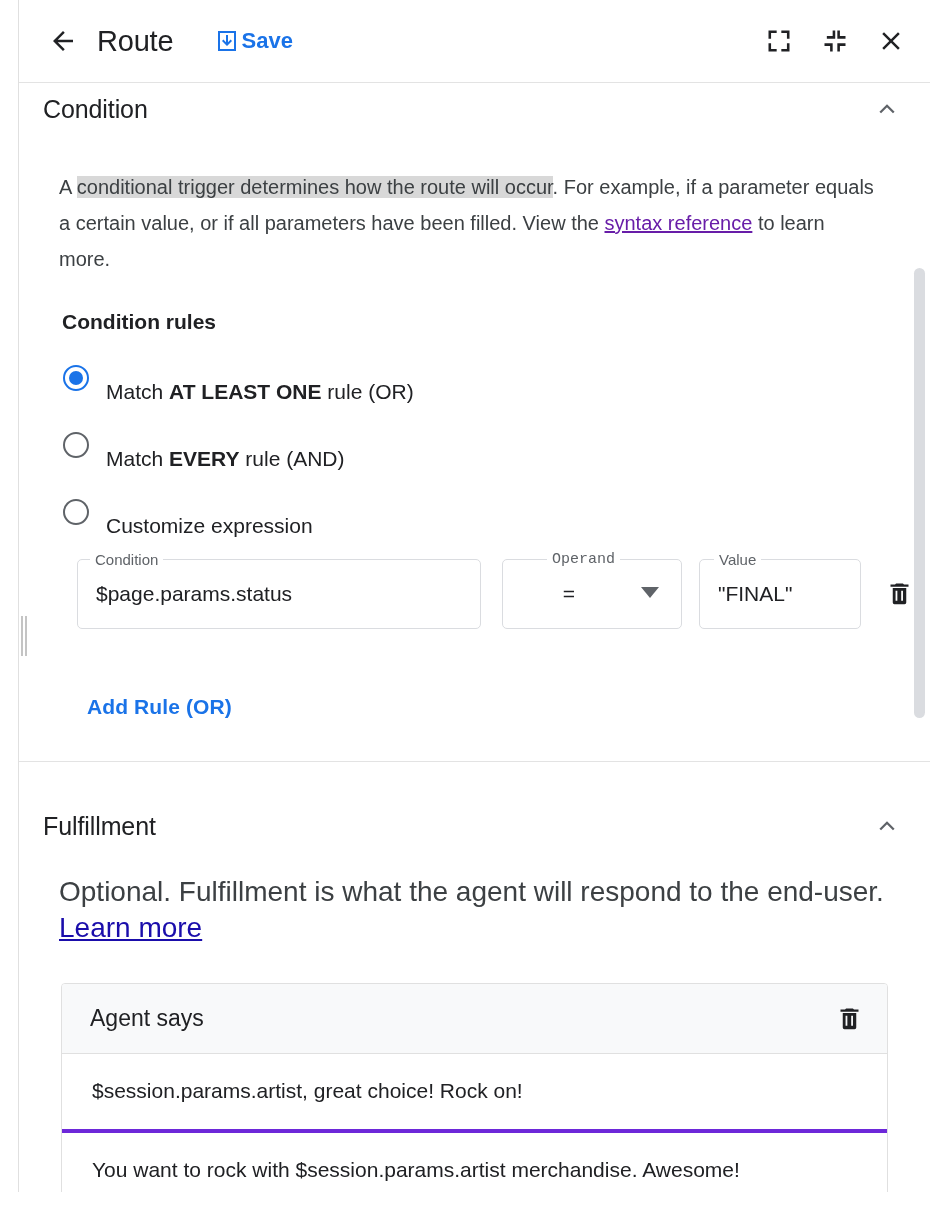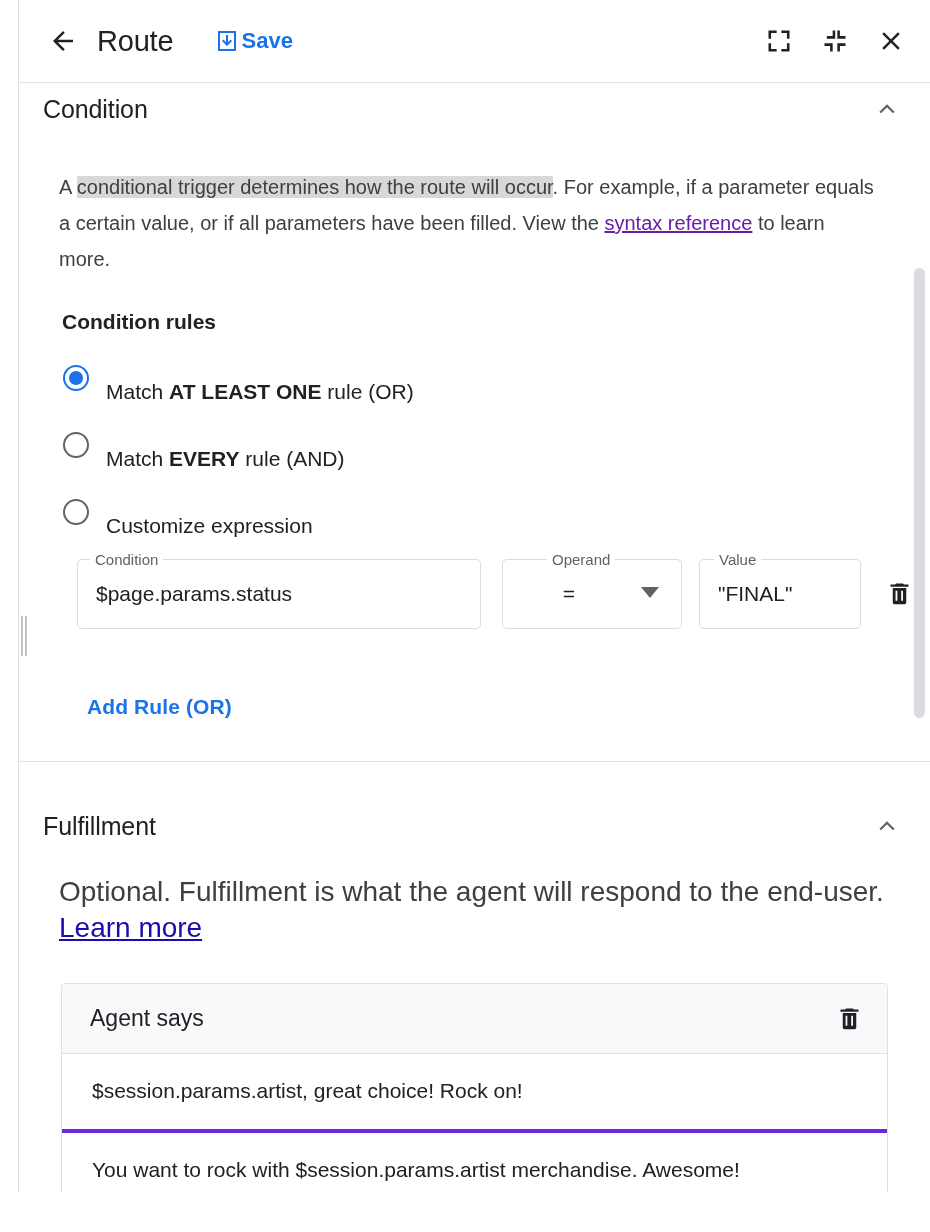--- a/index.html
+++ b/index.html
@@ -203,21 +203,21 @@
     left: 18px;
     top: 50%;
     transform: translateY(-50%);
     font-size: 21px;
     color: #202124;
     white-space: nowrap;
   }
   .f-param { width: 404px; }
   .f-param .notch { left: 12px; }
   .f-operand { width: 180px; margin-left: 21px; }
-  .f-operand .notch { left: 44px; }
+  .f-operand .notch { left: 44px; font-family: Liberation Mono, monospace; }
   .f-operand .fval {
     left: 0; right: 0;
     text-align: center;
     transform: translateY(-50%);
     padding-right: 46px;
   }
   .f-operand .caret {
     position: absolute;
     right: 22px; top: 50%;
     transform: translateY(-50%);

